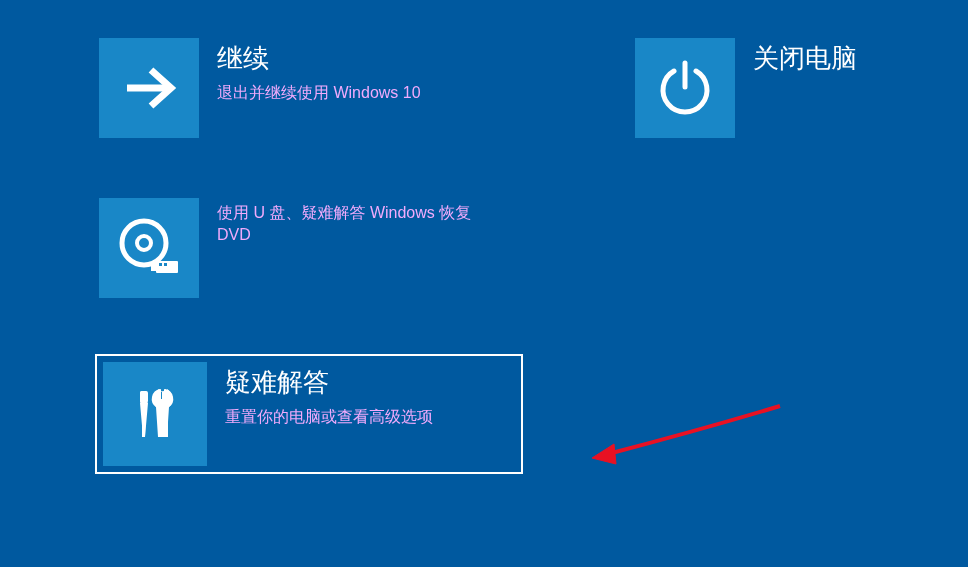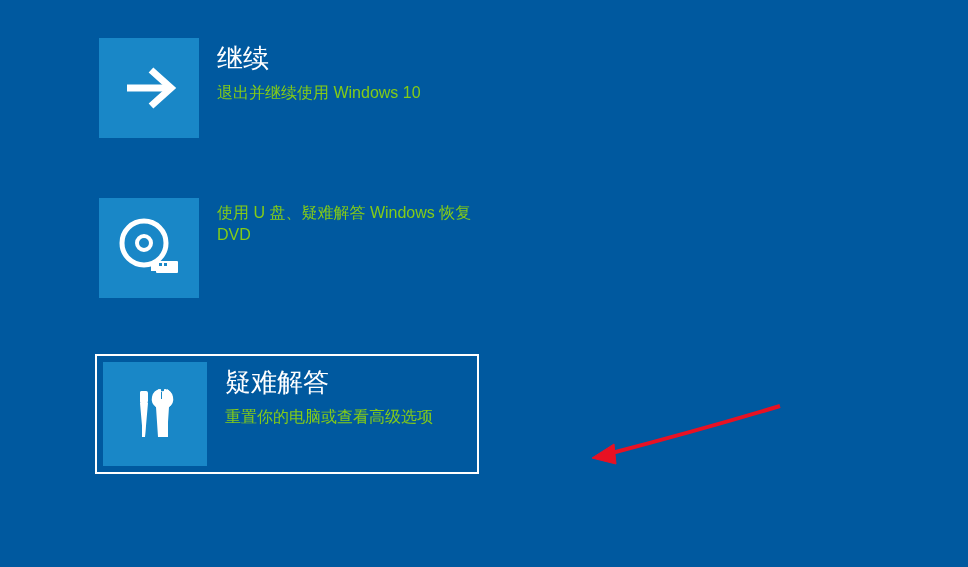--- a/index.html
+++ b/index.html
@@ -20,21 +20,21 @@
       display: flex;
       align-items: flex-start;
       gap: 18px;
       cursor: pointer;
       padding: 4px;
     }
     .option.left { width: 460px; }
     .option.right { width: 340px; }
     .option.selected {
       border: 2px solid #ffffff;
-      width: 384px;
+      width: 428px;
       padding: 6px;
     }
     .tile {
       width: 100px;
       height: 100px;
       background: #1987c7;
       display: flex;
       align-items: center;
       justify-content: center;
       flex-shrink: 0;
@@ -50,21 +50,21 @@
     .option-title {
       font-size: 26px;
       font-weight: 400;
       line-height: 1.3;
       margin-bottom: 6px;
     }
     .option-desc {
       font-size: 16px;
       font-weight: 400;
       line-height: 1.4;
-      color: #84cc16;
+      color: #f0abfc;
       max-width: 260px;
     }
     .options-grid {
       display: flex;
       flex-direction: column;
       gap: 52px;
     }
     .first-row {
       display: flex;
       gap: 80px;
@@ -95,20 +95,35 @@
               </g>
             </svg>
           </span>
         </div>
         <div class="text-block">
           <div class="option-title">继续</div>
           <div class="option-desc">退出并继续使用 Windows 10</div>
         </div>
       </div>
 
+      <div class="option right">
+        <div class="tile">
+          <span>
+            <svg width="62" height="62" viewBox="0 0 62 62">
+              <g stroke="#ffffff" stroke-width="5" fill="none" stroke-linecap="round">
+                <path d="M 20 14 A 22 22 0 1 0 42 14"></path>
+                <line x1="31" y1="6" x2="31" y2="30"></line>
+              </g>
+            </svg>
+          </span>
+        </div>
+        <div class="text-block">
+          <div class="option-title">关闭电脑</div>
+        </div>
+      </div>
     </div>
 
     <div class="option left">
       <div class="tile">
         <span>
           <svg width="70" height="70" viewBox="0 0 70 70">
             <g stroke="#ffffff" fill="none">
               <circle cx="30" cy="30" r="22" stroke-width="5"></circle>
               <circle cx="30" cy="30" r="7" stroke-width="4"></circle>
               <rect x="42" y="48" width="22" height="12" rx="1" fill="#ffffff" stroke="none"></rect>

